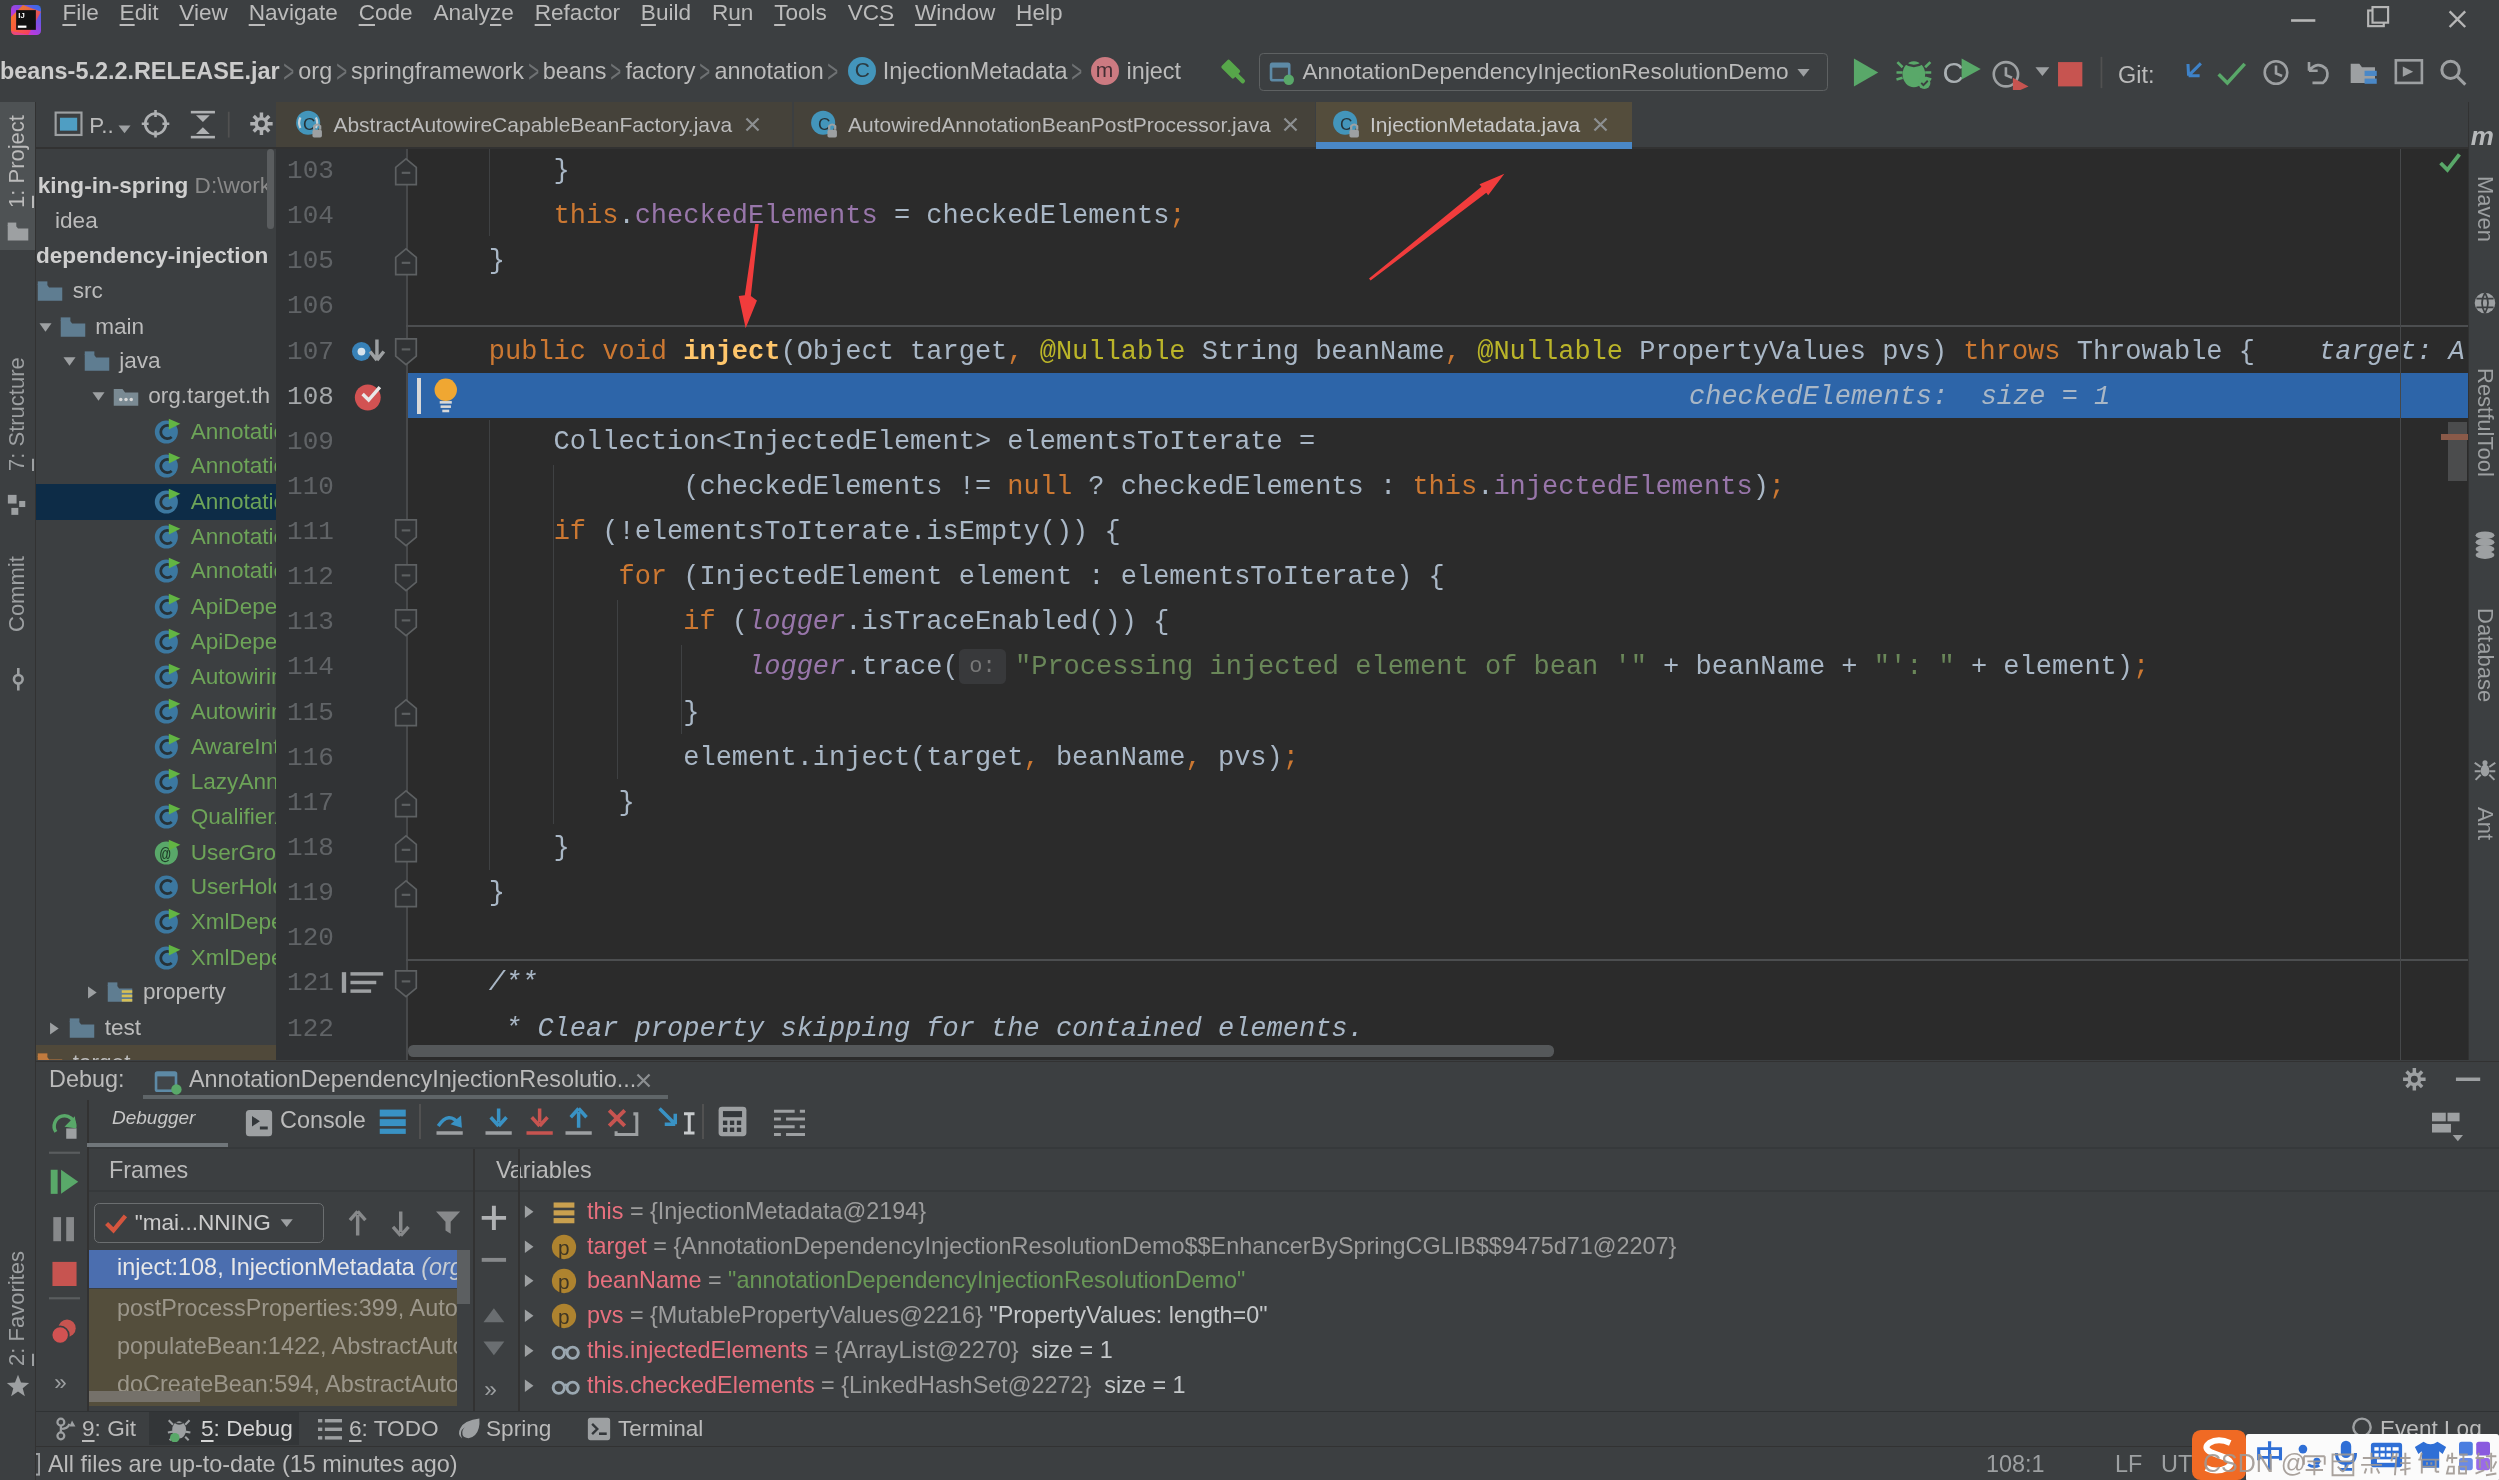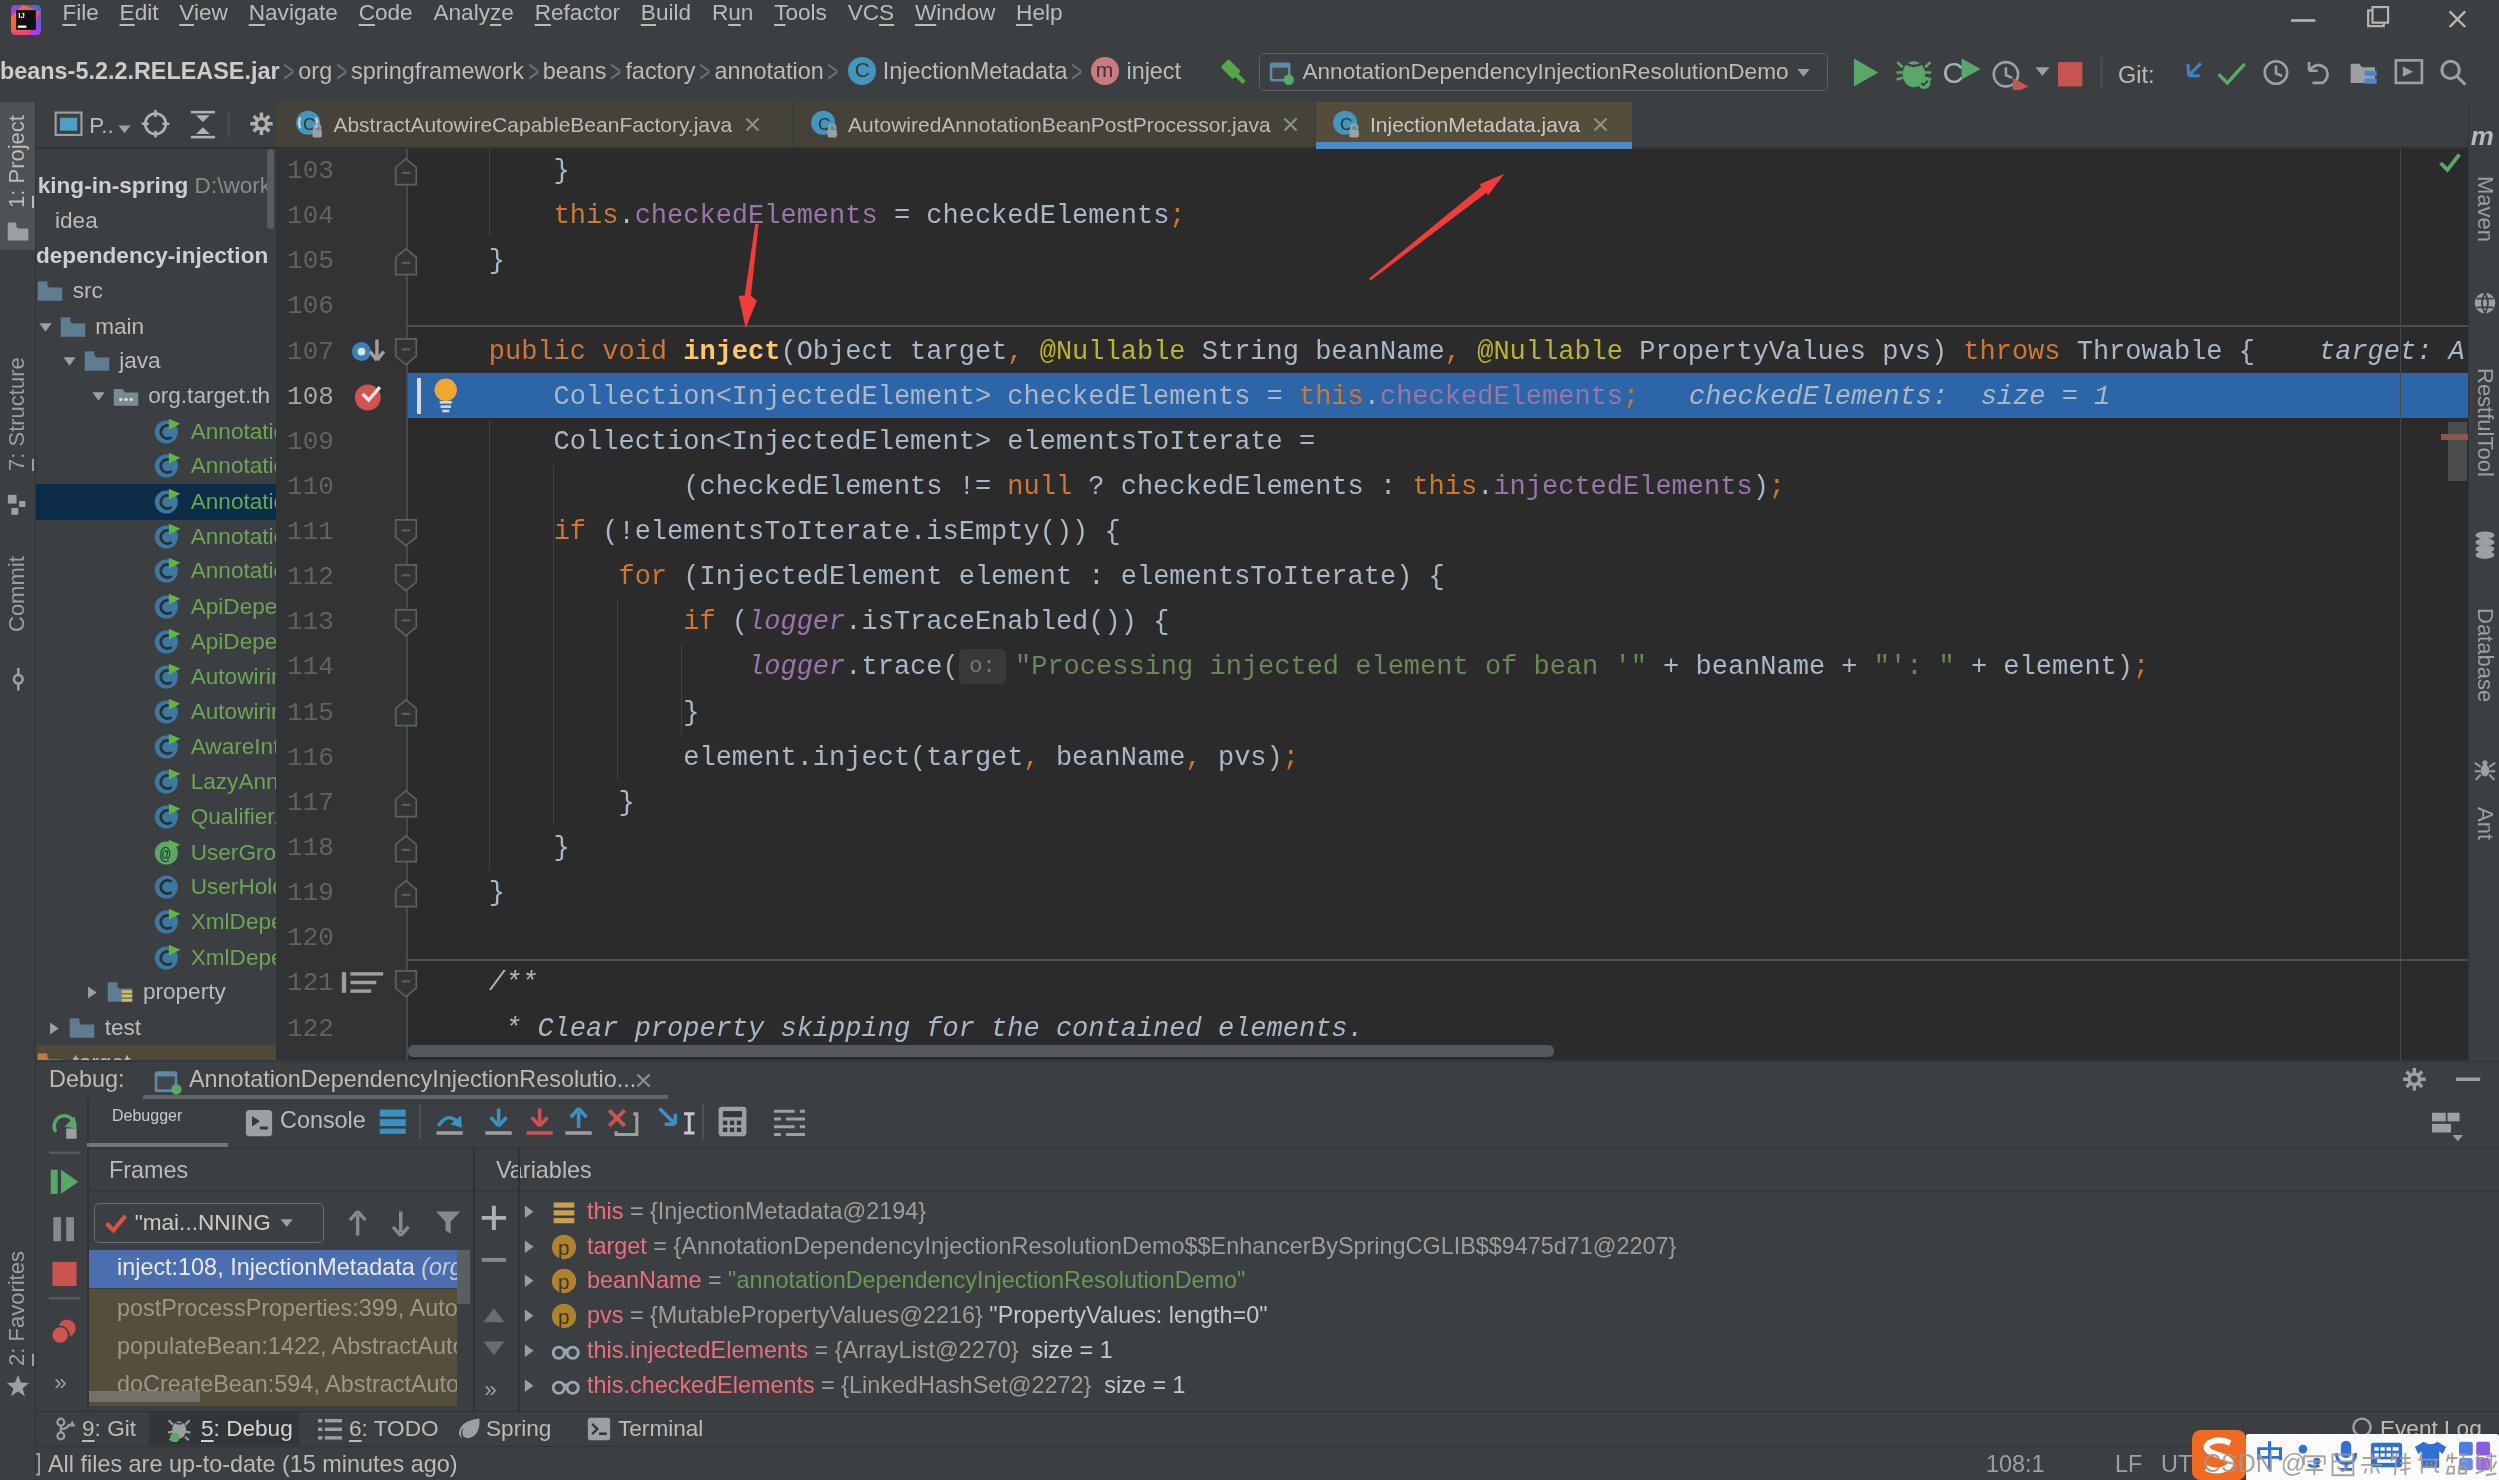--- a/index.html
+++ b/index.html
@@ -462,21 +462,20 @@
     <div class="num" style="left:0.9px;top:722px;">119</div>
     <div class="num" style="left:0.9px;top:767px;">120</div>
     <div class="num" style="left:0.9px;top:812px;">121</div>
     <div class="num" style="left:0.9px;top:858px;">122</div>
 
     <div class="cl" style="left:148px;top:0;">        }</div>
     <div class="cl" style="left:148px;top:45px;">        <span class="k">this</span>.<span class="f">checkedElements</span> = checkedElements<span class="k">;</span></div>
     <div class="cl" style="left:148px;top:90px;">    }</div>
     <div class="cl" style="left:148px;top:181px;">    <span class="k">public void </span><span class="m">inject</span>(Object target<span class="k">,</span> <span class="an">@Nullable</span> String beanName<span class="k">,</span> <span class="an">@Nullable</span> PropertyValues pvs) <span class="k">throws</span> Throwable {</div>
     <div class="cl h" style="left:2043px;top:181px;">target: A</div>
-    <div class="cl" style="left:148px;top:226px;">        Collection&lt;InjectedElement&gt; checkedElements = <span class="k">this</span>.<span class="f">checkedElements</span><span class="k">;</span></div>
     <div class="cl h" style="left:1413px;top:226px;">checkedElements:  size = 1</div>
     <div class="cl" style="left:148px;top:271px;">        Collection&lt;InjectedElement&gt; elementsToIterate =</div>
     <div class="cl" style="left:148px;top:316px;">                (checkedElements != <span class="k">null</span> ? checkedElements : <span class="k">this</span>.<span class="f">injectedElements</span>)<span class="k">;</span></div>
     <div class="cl" style="left:148px;top:361px;">        <span class="k">if</span> (!elementsToIterate.isEmpty()) {</div>
     <div class="cl" style="left:148px;top:406px;">            <span class="k">for</span> (InjectedElement element : elementsToIterate) {</div>
     <div class="cl" style="left:148px;top:451px;">                <span class="k">if</span> (<span class="fi">logger</span>.isTraceEnabled()) {</div>
     <div class="cl" style="left:148px;top:496px;">                    <span class="fi">logger</span>.trace(</div>
     <div class="abs" style="left:683px;top:500px;width:47px;height:35px;background:#38393b;border-radius:5.2px;color:#787878;font-size:22px;font-family:'Liberation Mono',monospace;display:flex;align-items:center;justify-content:center;">o:</div>
     <div class="cl" style="left:739px;top:496px;"><span class="s">"Processing injected element of bean '"</span> + beanName + <span class="s">"': "</span> + element)<span class="k">;</span></div>
     <div class="cl" style="left:148px;top:542px;">                }</div>
@@ -631,21 +630,21 @@
         </g>
       <rect x="4" y="173" width="28" height="28" fill="#c75450"></rect>
       <rect x="0" y="214" width="36" height="2.5" fill="#5a5d5f"></rect>
       <g transform="translate(0,238)">
           <circle cx="21" cy="12" r="10" fill="#c75450"></circle>
           <circle cx="13" cy="20" r="10" fill="#d25252" stroke="#3c3f41" stroke-width="2"></circle>
         </g>
       <text x="6" y="322" font-size="26" fill="#9da0a2" font-family="Liberation Sans">»</text>
     </svg>
 
-    <div class="abs" style="left:112px;top:45px;font-size:16px;color:#c8c8c8;">Debugger</div>
+    <div class="abs" style="left:112px;top:45px;font-size:19px;color:#c8c8c8;font-style:italic;">Debugger</div>
     <div class="abs" style="left:87px;top:81px;width:141px;height:3.5px;background:#70767a;"></div>
     <svg class="abs" style="left:245px;top:47px;" width="28" height="28" viewBox="0 0 32 32">
         <rect x="1" y="1" width="30" height="30" rx="4" fill="#9da0a2"></rect>
         <path d="M8 8 L17 14 L8 20 Z" fill="#33373a"></path>
         <rect x="17" y="20" width="9" height="3.4" fill="#33373a"></rect>
       </svg>
     <div class="abs" style="left:280px;top:45px;font-size:23.4px;color:#bbbbbb;">Console</div>
     <svg class="abs" style="left:378px;top:45px;" width="29.5" height="29.5" viewBox="0 0 34 34">
         <rect x="2" y="3" width="30" height="8" fill="#3992c4"></rect>
         <rect x="2" y="14" width="30" height="8" fill="#3992c4"></rect>

